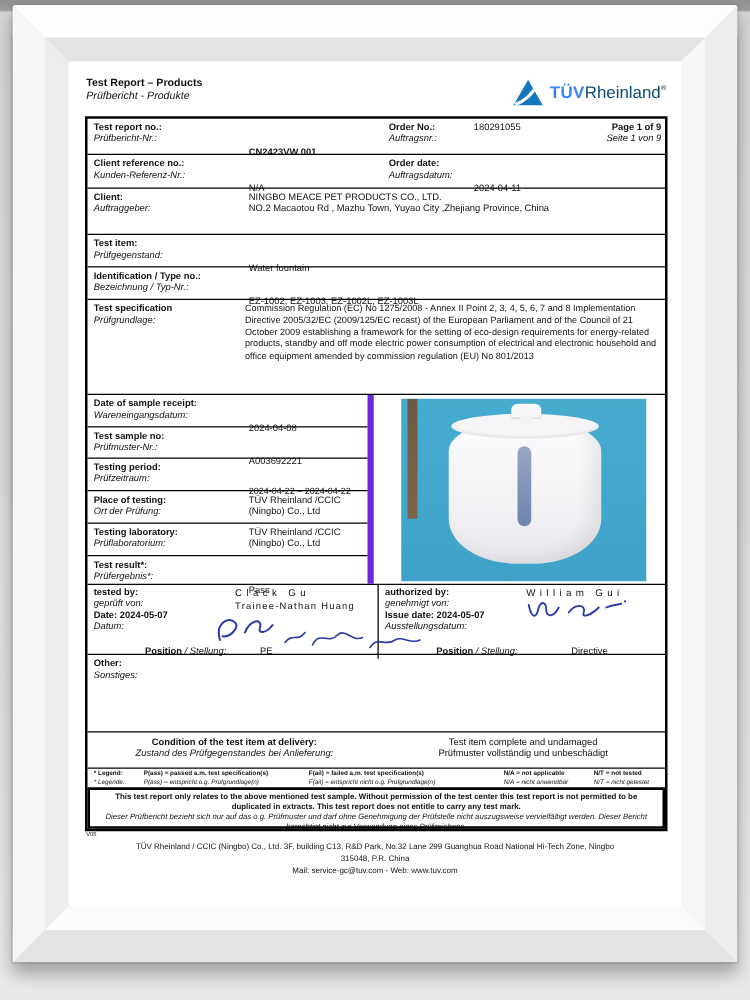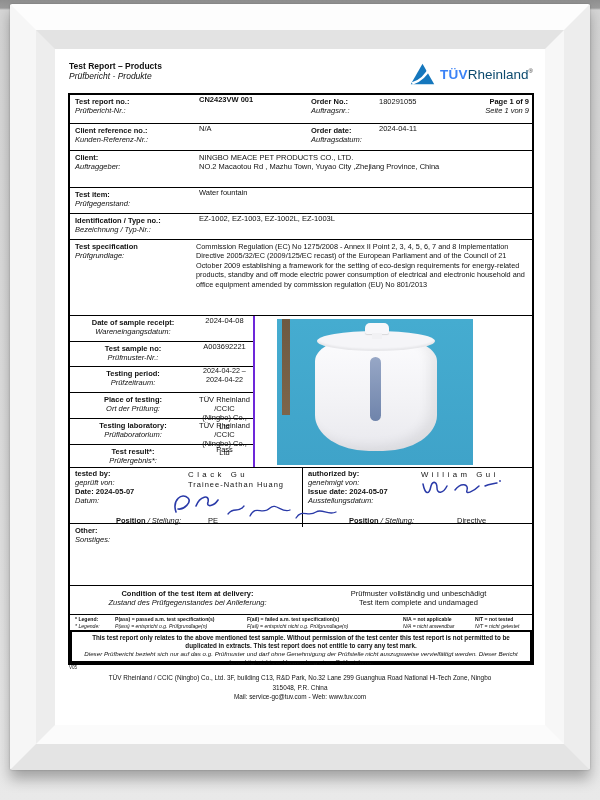--- a/index.html
+++ b/index.html
@@ -39,27 +39,27 @@
   
   .rpt { width:466px; margin-left:3px; border:2px solid #000; }
   .trow { display:grid; border-top:1px solid #000; position:relative; }
   .trow.first { border-top:none; }
   .g5 { grid-template-columns:124px 112px 68px 80px 1fr; }
   .g2 { grid-template-columns:124px 1fr; }
   .c  { padding:2px 3px 1px 5px; font-size:7.5px; line-height:1.2; }
   .en { font-weight:bold; }
   .de { font-style:italic; }
   .right { text-align:right; }
-  .pt6 { padding-top:0; }
+  .pt6 { padding-top:22px; }
   .h28{height:28px} .h27{height:27px} .h37{height:37px} .h26{height:26px} .h25{height:25px} .h76{height:76px}
   .spec-text { font-size:7.3px; line-height:1.3; padding:2px 4px 0 2px; }
 
   
   .sample-block { display:flex; border-top:1px solid #000; height:152px; }
-  .sample-left { width:185px; border-right:2px solid #6d28d9;text-align:center; }
+  .sample-left { width:229px; border-right:5px solid #6d28d9; }
   .srow { display:grid; grid-template-columns:124px 1fr; border-top:1px solid #000; }
   .srow.first { border-top:none; }
   .s25{height:25px} .s26{height:26px} .s24{height:24px}
   .photo-cell { flex:1; padding:3px 6px 3px 22px; }
   .photo { width:196px; height:146px; background:linear-gradient(180deg,#45acd0,#3fa3c9); position:relative; overflow:hidden; }
   .wood-strip { position:absolute; left:5px; top:0; width:8px; height:96px; background:linear-gradient(#6d5942,#7d654a); }
   .tank { position:absolute; left:38px; top:16px; width:122px; height:116px;
           background:linear-gradient(180deg,#fcfcfe 0%,#f2f2f5 60%,#e9e9ee 100%);
           border-radius:60px 60px 54px 54px / 26px 26px 36px 36px;
           box-shadow:inset -8px -5px 12px rgba(0,0,0,.07); }
@@ -307,22 +307,22 @@
           <div class="en">Other:</div>
           <div class="de">Sonstiges:</div>
         </div>
 
         <div class="cond-row">
           <div class="c">
             <div class="en">Condition of the test item at delivery:</div>
             <div class="de">Zustand des Prüfgegenstandes bei Anlieferung:</div>
           </div>
           <div class="c">
+            <div>Test item complete and undamaged</div>
             <div>Prüfmuster vollständig und unbeschädigt</div>
-            <div>Test item complete and undamaged</div>
           </div>
         </div>
 
         <div class="legend">
           <div class="legrow">
             <span class="lg">* Legend:</span>
             <span class="lg">P(ass) = passed a.m. test specification(s)</span>
             <span class="lg">F(ail) = failed a.m. test specification(s)</span>
             <span class="lg">N/A = not applicable</span>
             <span class="lg">N/T = not tested</span>

